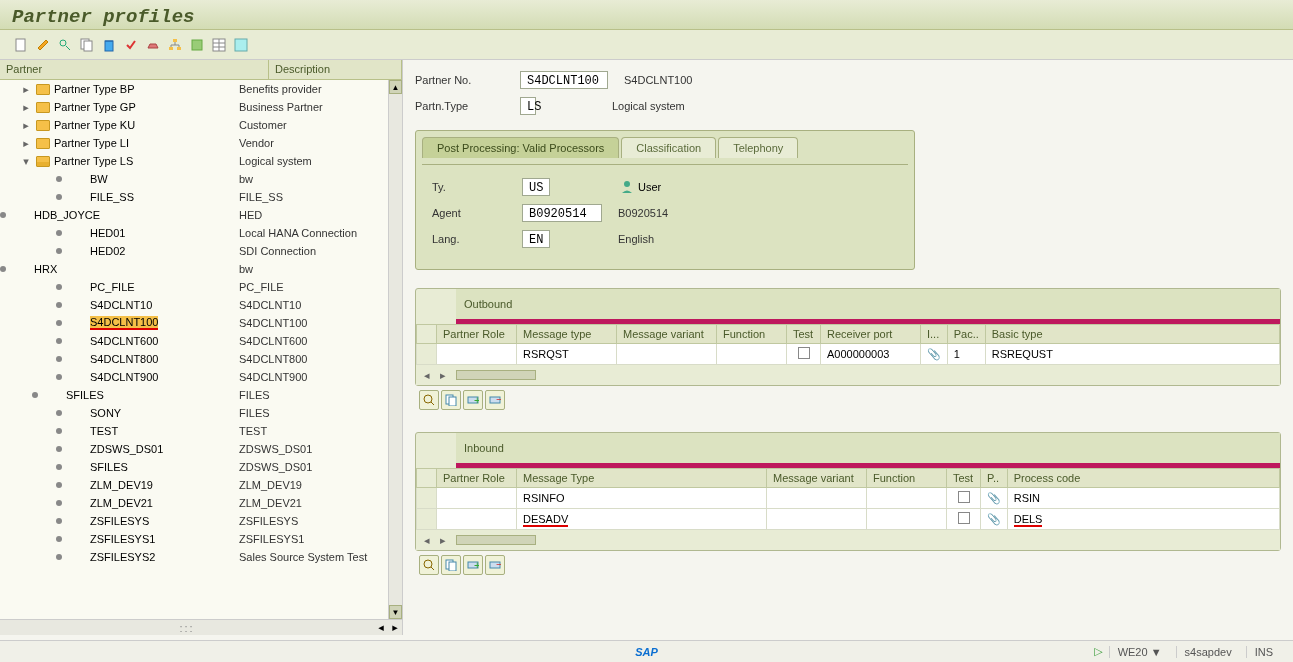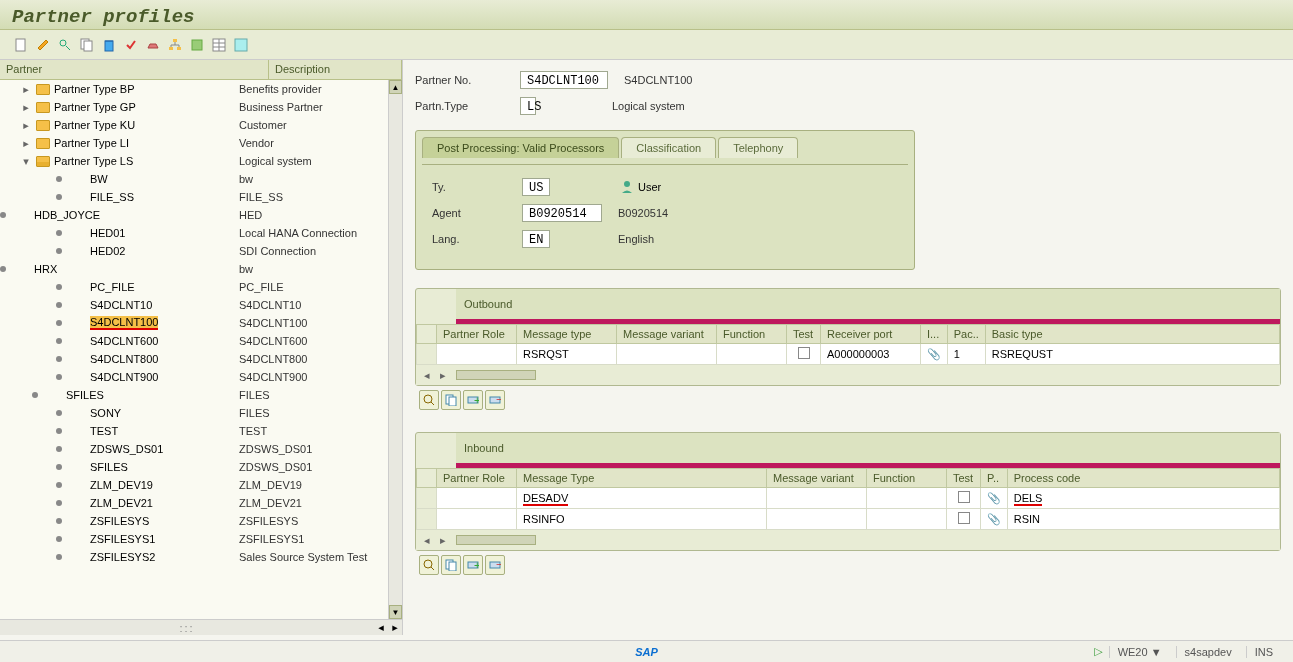--- a/index.html
+++ b/index.html
@@ -512,36 +512,36 @@
           <th style="width:80px">Function</th>
           <th style="width:34px">Test</th>
           <th style="width:24px">P..</th>
           <th>Process code</th>
         </tr>
           </thead>
         <tbody id="inbound-body">
             <tr>
               <td class="grid-row-selector"></td>
     <td></td>
+    <td>RSINFO</td>
+    <td></td>
+    <td></td>
+    <td class="checkbox-cell"><span class="cb"></span></td>
+    <td class="attach-icon">📎</td>
+    <td>RSIN</td>
+            </tr>
+            <tr>
+              <td class="grid-row-selector"></td>
+    <td></td>
     <td><span class="red-underline">DESADV</span></td>
     <td></td>
     <td></td>
     <td class="checkbox-cell"><span class="cb"></span></td>
     <td class="attach-icon">📎</td>
     <td><span class="red-underline">DELS</span></td>
-            </tr>
-            <tr>
-              <td class="grid-row-selector"></td>
-    <td></td>
-    <td>RSINFO</td>
-    <td></td>
-    <td></td>
-    <td class="checkbox-cell"><span class="cb"></span></td>
-    <td class="attach-icon">📎</td>
-    <td>RSIN</td>
             </tr>
           </tbody>
       </table>
       <div class="grid-scroll-row">
         <span class="scroll-arrow">◂</span>
         <span class="scroll-arrow">▸</span>
         <span class="scroll-track"></span>
       </div>
     </div>
     <div class="grid-btns">

